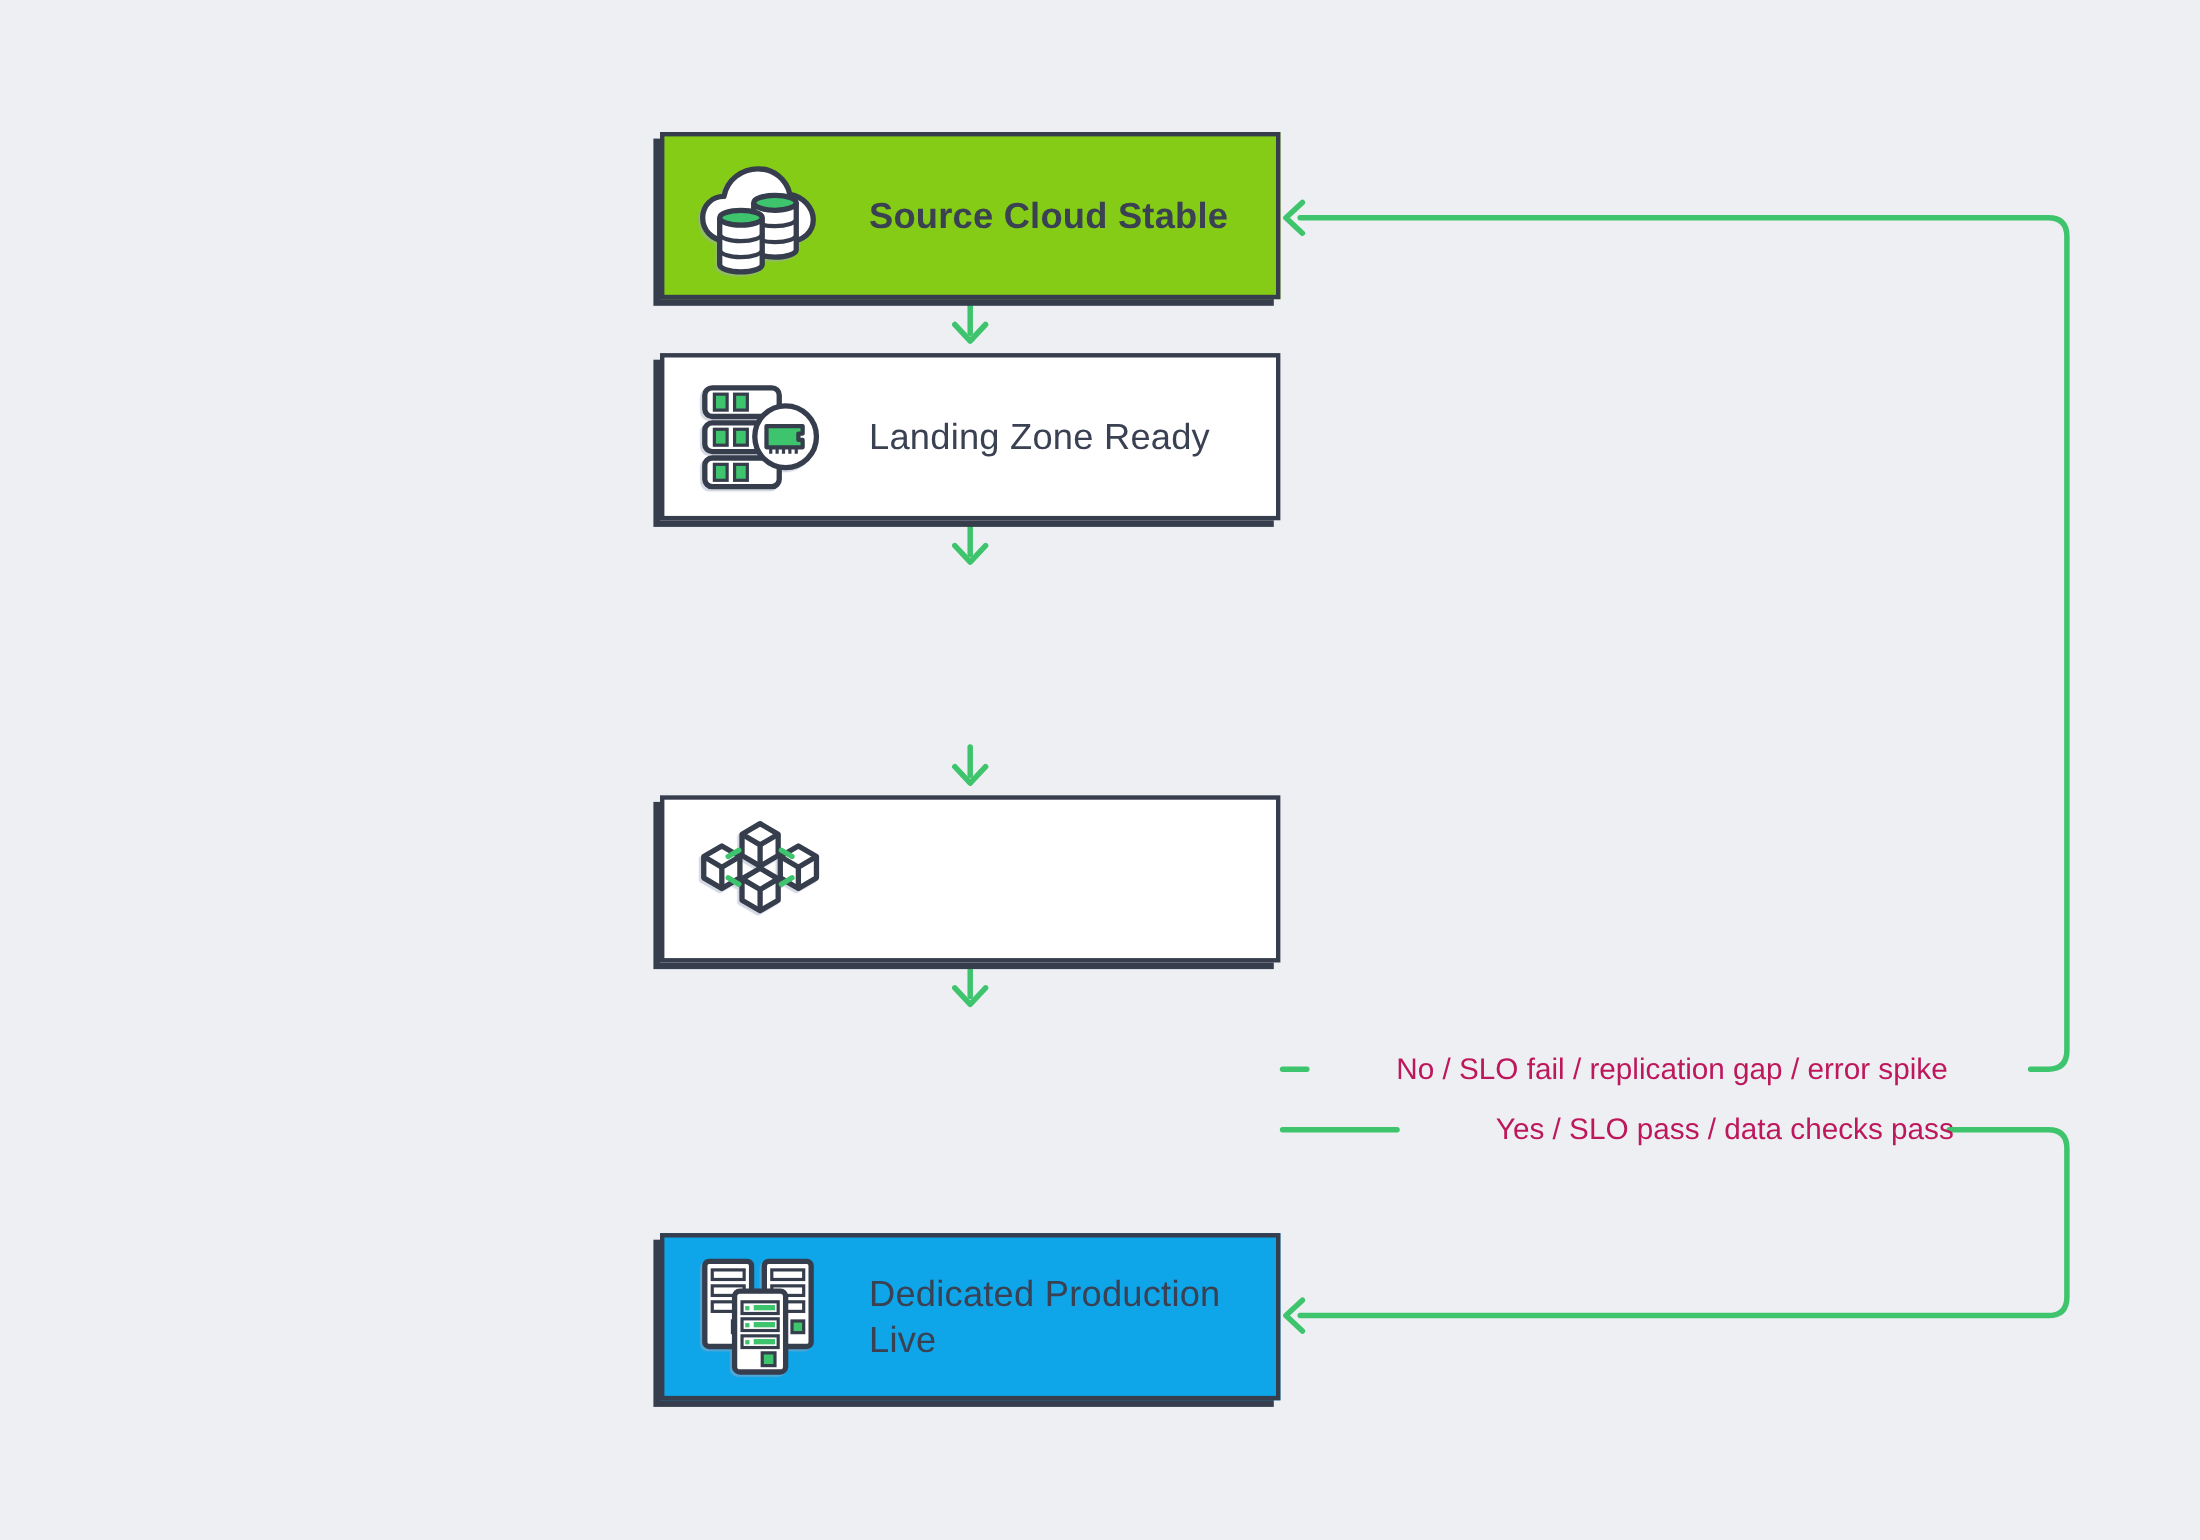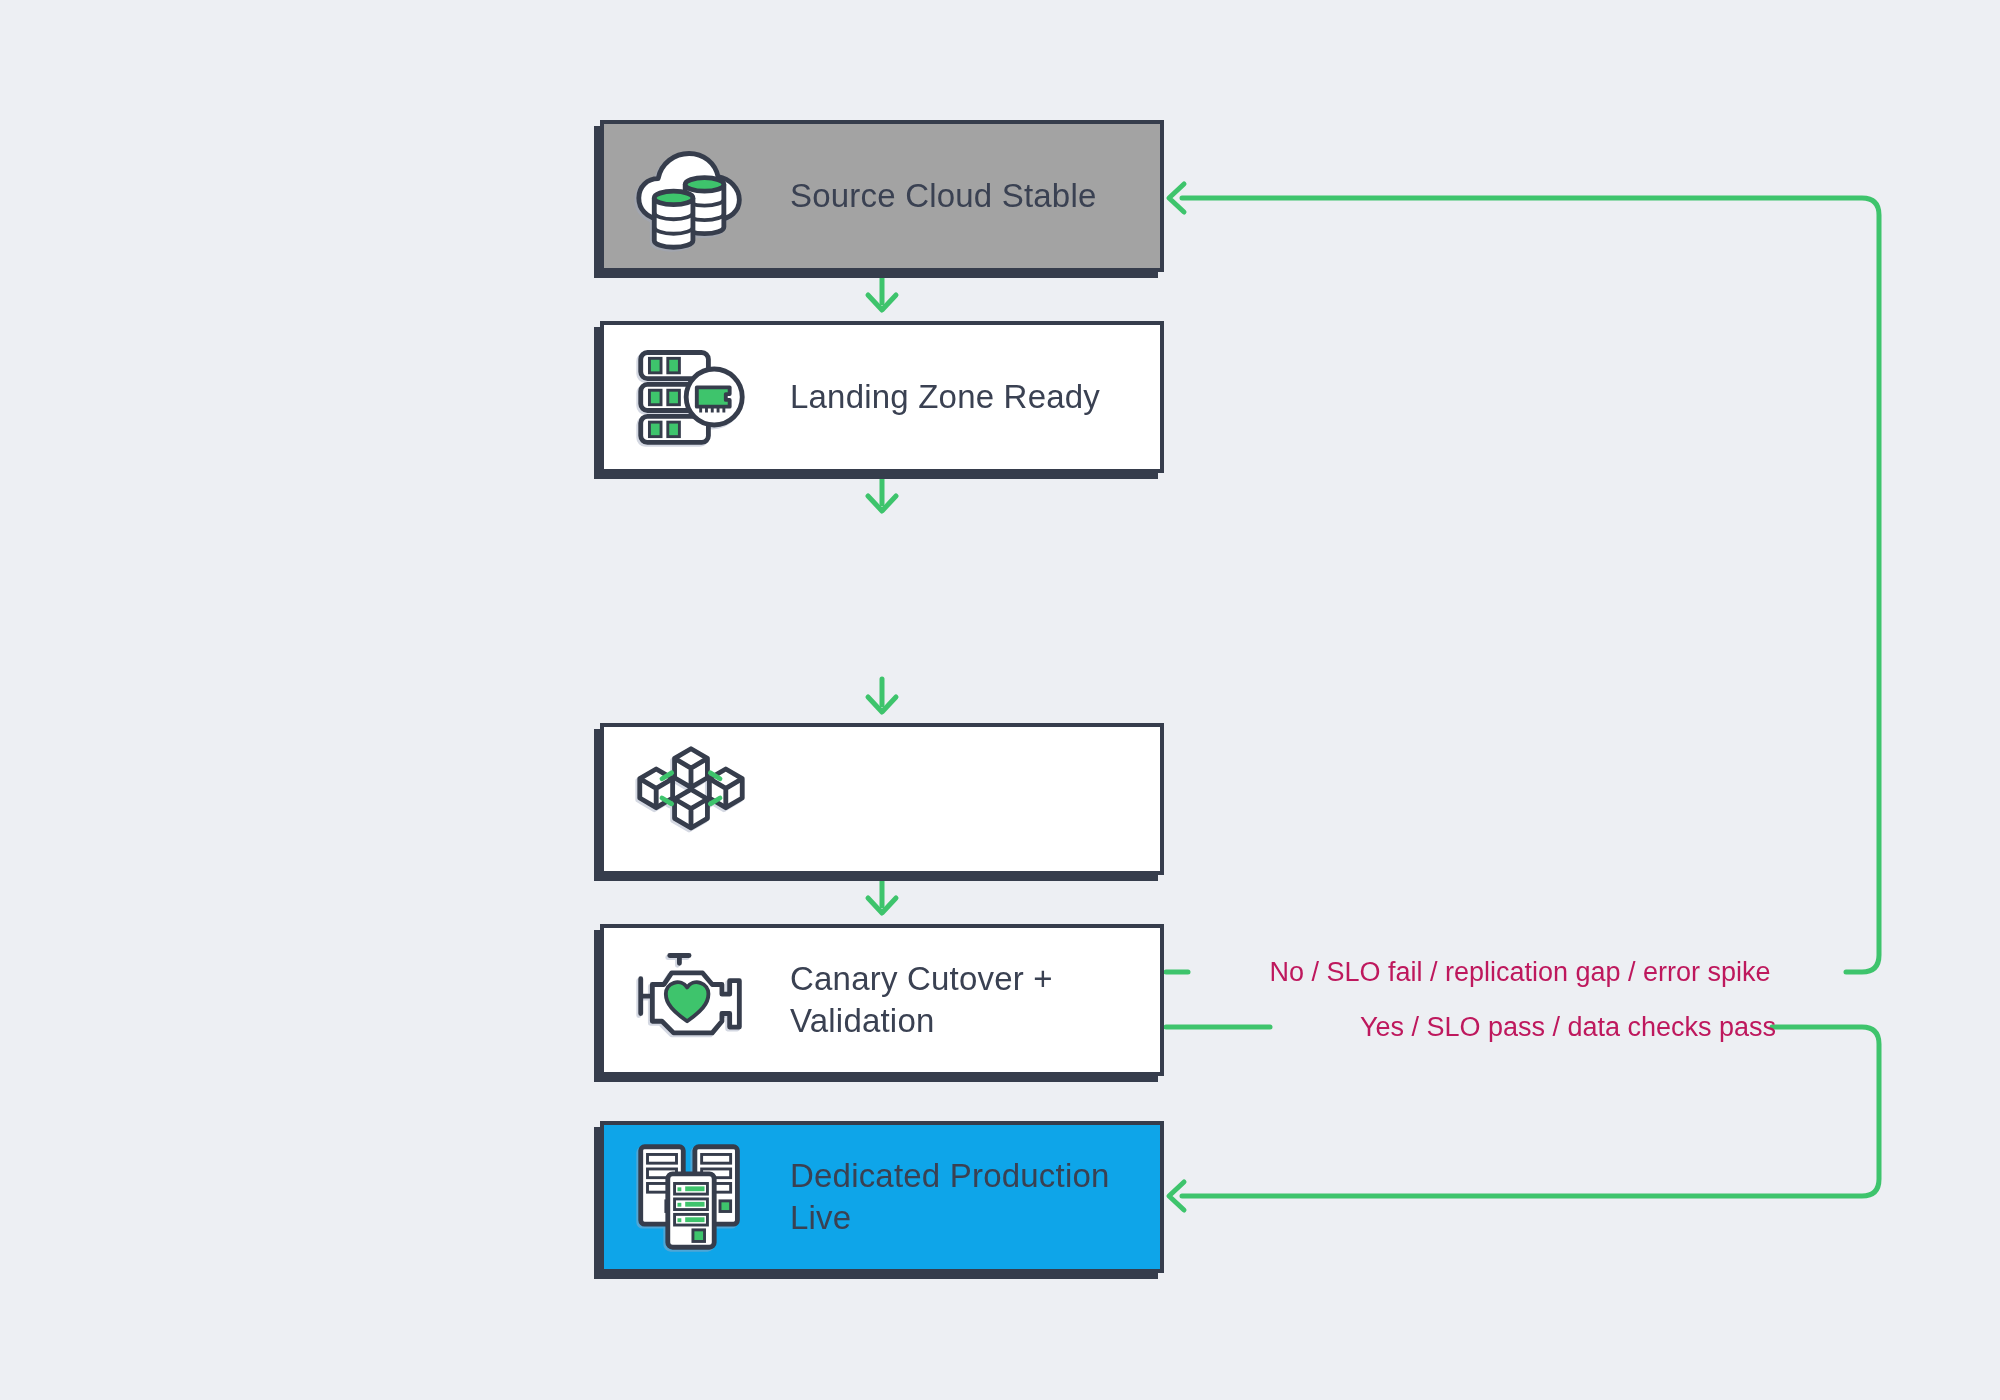--- a/index.html
+++ b/index.html
@@ -18,21 +18,21 @@
     left: 600px;
     width: 564px;
     height: 152px;
     background: #ffffff;
     border: 4px solid #363d4c;
     box-shadow: -6px 6px 0 #363d4c;
     display: flex;
     align-items: center;
     padding-left: 28px;
   }
-  .node.src  { background: #a3a3a3; }
+  .node.src  { background: #84cc16; font-weight: bold; }
   .node.prod { background: #0ea5e9; }
 
   .node .icon {
     width: 118px;
     height: 120px;
     flex: 0 0 118px;
     margin-right: 40px;
     display: flex;
     align-items: center;
     justify-content: center;
@@ -140,32 +140,20 @@
         <g stroke="#3ec46c" stroke-width="5" stroke-linecap="round">
           <path d="M 40 33 L 30 39"></path>
           <path d="M 80 33 L 90 39"></path>
           <path d="M 30 59 L 40 65"></path>
           <path d="M 90 59 L 80 65"></path>
         </g>
       </svg>
     </span>
   </div>
 
-  <div class="node" style="top:924px">
-    <span class="icon">
-      <svg width="116" height="118" viewBox="0 0 120 120">
-        <path d="M 48 22 V 14 M 38 14 H 58" fill="none" stroke="#363d4c" stroke-width="5" stroke-linecap="round"></path>
-        <path d="M 8 38 V 74 M 8 56 H 20" fill="none" stroke="#363d4c" stroke-width="5" stroke-linecap="round"></path>
-        <path d="M 20 44 H 32 L 40 32 H 72 L 82 44 H 92 V 54 H 100 V 40 H 110 V 88 H 100 V 74 H 92 V 82 L 82 94 H 42 L 30 82 H 20 Z" fill="#ffffff" stroke="#363d4c" stroke-width="5" stroke-linejoin="round"></path>
-        <path d="M 56 82 C 42 72 34 64 34 54 A 12 12 0 0 1 56 47 A 12 12 0 0 1 78 54 C 78 64 70 72 56 82 Z" fill="#3ec46c" stroke="#363d4c" stroke-width="4" stroke-linejoin="round"></path>
-      </svg>
-    </span>
-    <span class="node-label">Canary Cutover +
-Validation</span>
-  </div>
 
   <div class="node prod" style="top:1121px">
     <span class="icon">
       <svg width="116" height="118" viewBox="0 0 120 120">
         <g fill="#ffffff" stroke="#363d4c" stroke-width="5">
           <rect x="8" y="8" width="44" height="80" rx="4"></rect>
           <rect x="64" y="8" width="44" height="80" rx="4"></rect>
         </g>
         <g fill="#ffffff" stroke="#363d4c" stroke-width="3">
           <rect x="15" y="16" width="30" height="9"></rect>

